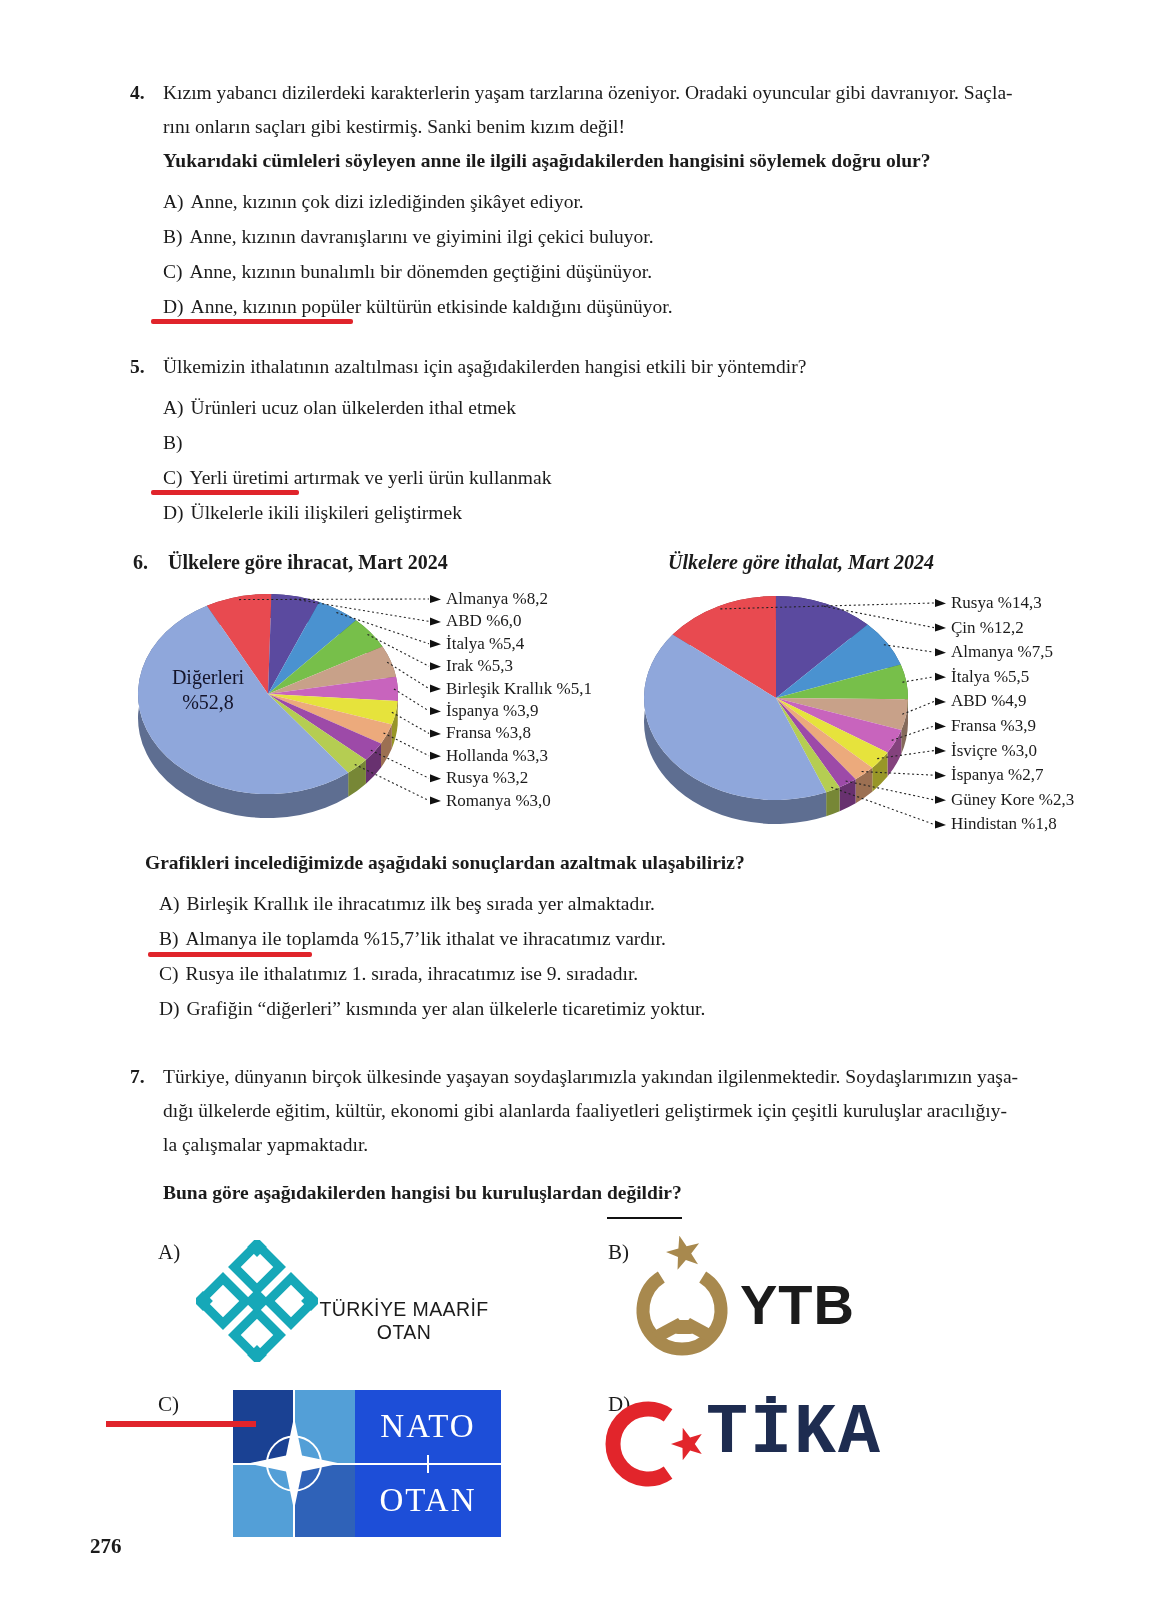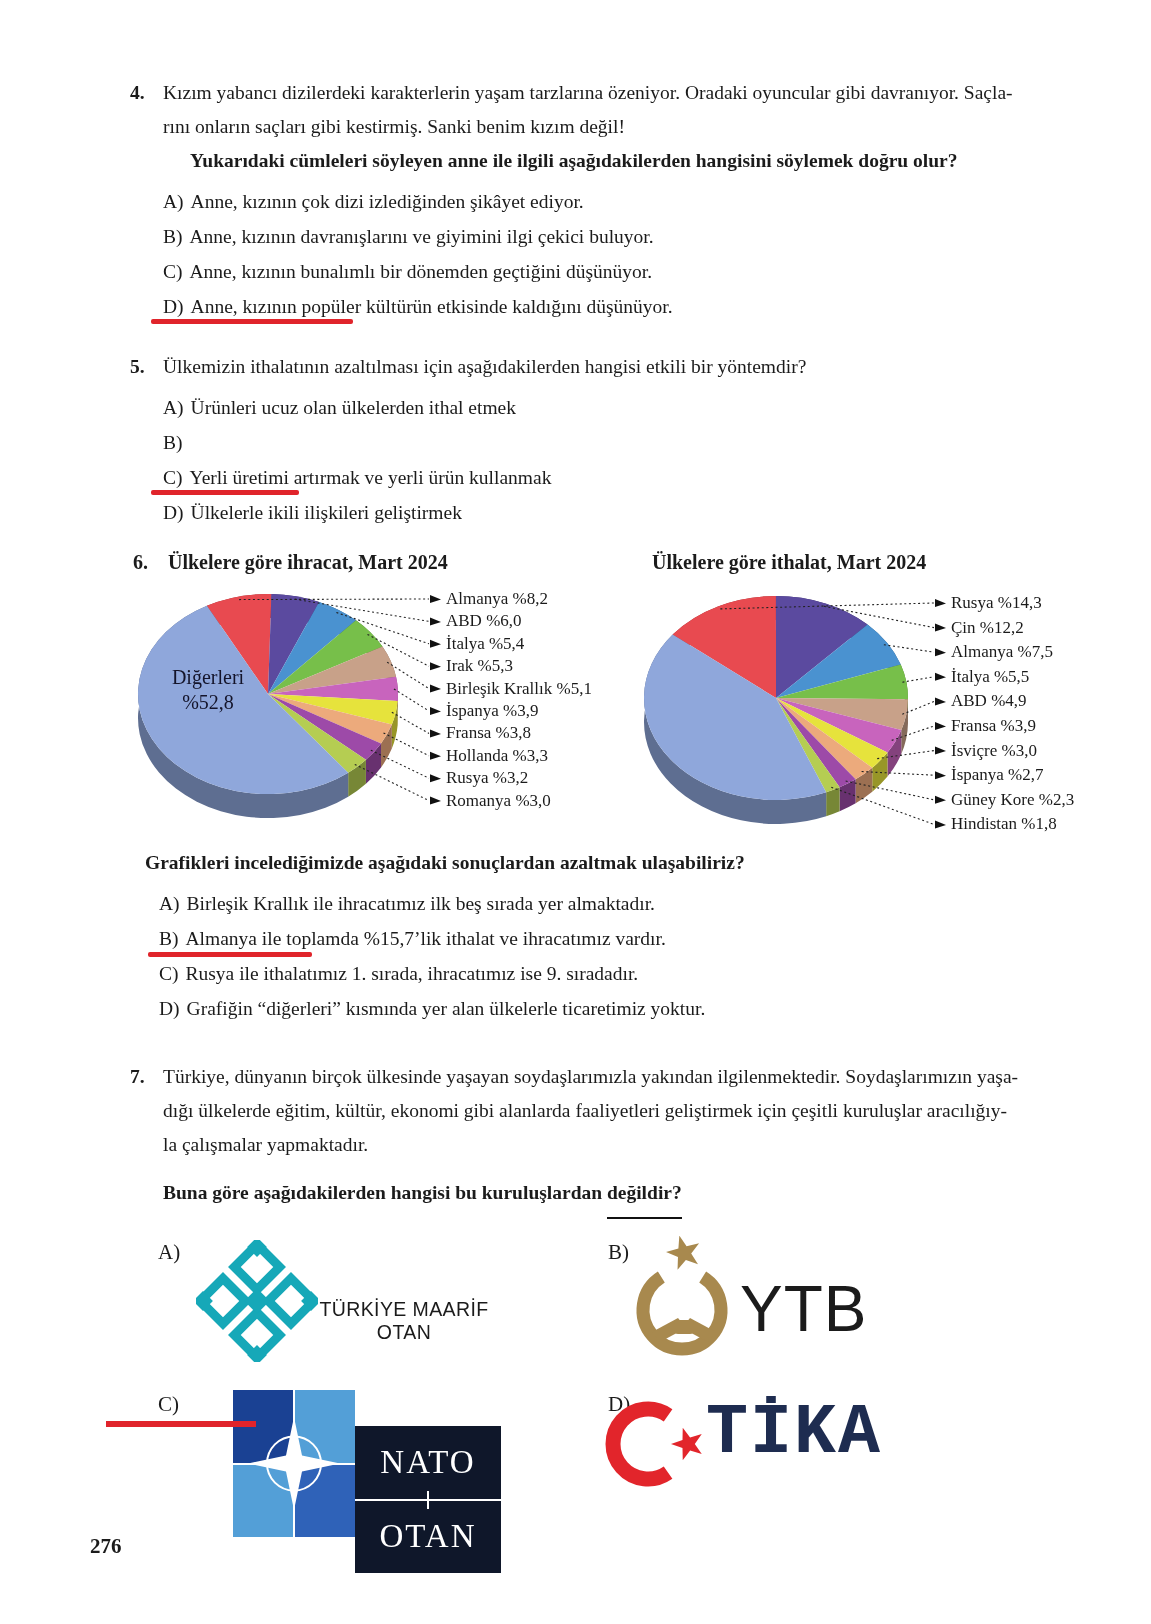--- a/index.html
+++ b/index.html
@@ -15,21 +15,21 @@
   .opt .letter{min-width:0;margin-right:7px;}
   .red-underline{position:absolute;height:5px;background:#e0242b;border-radius:2px;}
   .red-line{position:absolute;height:6px;background:#e0242b;}
   .chart-title{position:absolute;font-weight:bold;font-size:20px;}
   .pie-svg{position:absolute;}
   .choice-letter{position:absolute;font-size:21px;}
   .underlined-word{border-bottom:2.5px solid #111;padding-bottom:14px;}
   .maarif-text{position:absolute;font-family:"Liberation Sans","DejaVu Sans",sans-serif;
                font-weight:normal;font-size:19.5px;line-height:23px;text-align:center;letter-spacing:.4px;}
   .ytb-text{position:absolute;font-family:"Liberation Sans","DejaVu Sans",sans-serif;
-            font-weight:400;font-size:64px;letter-spacing:1px;}
+            font-weight:700;font-size:56px;letter-spacing:1px;}
   .tika-text{position:absolute;font-family:Liberation Mono, monospace;
              font-weight:800;font-size:70px;letter-spacing:2px;}
   .nato{position:absolute;display:flex;width:268px;height:147px;}
   .nato-left{position:relative;width:122px;height:100%;}
   .nato-q{position:absolute;width:50%;height:50%;}
   .nato-vline{position:absolute;left:50%;top:0;width:2px;height:100%;background:#fff;margin-left:-1px;}
   .nato-hline{position:absolute;top:50%;left:0;width:100%;height:2px;background:#fff;margin-top:-1px;}
   .nato-compass{position:absolute;left:0;top:0;}
   .nato-right{position:relative;width:146px;height:100%;display:flex;flex-direction:column;
               color:#fff;font-family:"Liberation Serif","DejaVu Serif",serif;}
@@ -43,21 +43,21 @@
 <body>
 
 <div class="page">
 
   <div class="q" id="q4" style="left:130px;top:76px;width:968px;">
     <div class="qrow">
       <span class="qnum">4.</span>
       <span>
         <span class="stem-line">Kızım yabancı dizilerdeki karakterlerin yaşam tarzlarına özeniyor. Oradaki oyuncular gibi davranıyor. Saçla-</span>
         <span class="stem-line">rını onların saçları gibi kestirmiş. Sanki benim kızım değil!</span>
-        <span class="qbold" style="display:block;margin-left:27px;">Yukarıdaki cümleleri söyleyen anne ile ilgili aşağıdakilerden hangisini söylemek doğru olur?</span>
+        <span class="qbold" style="display:block;">Yukarıdaki cümleleri söyleyen anne ile ilgili aşağıdakilerden hangisini söylemek doğru olur?</span>
         <span class="opts" style="display:block;">
           <span class="opt">
               <span class="letter">A)</span>
               <span>Anne, kızının çok dizi izlediğinden şikâyet ediyor.</span>
             </span>
           <span class="opt">
               <span class="letter">B)</span>
               <span>Anne, kızının davranışlarını ve giyimini ilgi çekici buluyor.</span>
             </span>
           <span class="opt">
@@ -96,21 +96,21 @@
               <span>Ülkelerle ikili ilişkileri geliştirmek</span>
             </span>
         </span>
       </span>
     </div>
   </div>
   <div class="red-underline" style="left:151px;top:490px;width:148px;"></div>
 
   <div class="chart-title" style="left:133px;top:551px;">6.</div>
   <div class="chart-title" style="left:168px;top:551px;">Ülkelere göre ihracat, Mart 2024</div>
-  <div class="chart-title" style="left:652px;top:551px;">Ülkelere göre ithalat, Mart 2024</div>
+  <div class="chart-title" style="left:668px;top:551px;font-style:italic;">Ülkelere göre ithalat, Mart 2024</div>
   <svg id="pie0" class="pie-svg" style="left:128px;top:568px;" width="474" height="300" viewBox="0 0 474 300">
       <path d="M 78.96869683783419 37.705240714107305 A 130 100 0 0 1 143.44836608223198 26.03518734055855 L 143.44836608223198 50.03518734055855 A 130 100 0 0 0 78.96869683783419 61.705240714107305 Z" fill="rgb(153,49,53)"></path>
       <path d="M 143.44836608223198 26.03518734055855 A 130 100 0 0 1 191.04556222579777 34.0315510203461 L 191.04556222579777 58.0315510203461 A 130 100 0 0 0 143.44836608223198 50.03518734055855 Z" fill="rgb(60,49,105)"></path>
       <path d="M 191.04556222579777 34.0315510203461 A 130 100 0 0 1 227.92704856811974 52.34305437290968 L 227.92704856811974 76.34305437290968 A 130 100 0 0 0 191.04556222579777 58.0315510203461 Z" fill="rgb(49,96,137)"></path>
       <path d="M 227.92704856811974 52.34305437290968 A 130 100 0 0 1 254.39745288564427 78.49900173408501 L 254.39745288564427 102.49900173408501 A 130 100 0 0 0 227.92704856811974 76.34305437290968 Z" fill="rgb(79,126,49)"></path>
       <path d="M 254.39745288564427 78.49900173408501 A 130 100 0 0 1 268.02500789158705 108.63518223330696 L 268.02500789158705 132.63518223330698 A 130 100 0 0 0 254.39745288564427 102.49900173408501 Z" fill="rgb(132,106,90)"></path>
       <path d="M 268.02500789158705 108.63518223330696 A 130 100 0 0 1 269.6769640345171 133.04528877753867 L 269.6769640345171 157.04528877753867 A 130 100 0 0 0 268.02500789158705 132.63518223330698 Z" fill="rgb(132,66,125)"></path>
       <path d="M 269.6769640345171 133.04528877753867 A 130 100 0 0 1 263.83218843545217 156.43655839860799 L 263.83218843545217 180.43655839860799 A 130 100 0 0 0 269.6769640345171 157.04528877753867 Z" fill="rgb(152,150,40)"></path>
       <path d="M 263.83218843545217 156.43655839860799 A 130 100 0 0 1 253.0343408356785 175.39418665842308 L 253.0343408356785 199.39418665842308 A 130 100 0 0 0 263.83218843545217 180.43655839860799 Z" fill="rgb(156,112,82)"></path>
       <path d="M 253.0343408356785 175.39418665842308 A 130 100 0 0 1 237.9334042891603 191.76382489855268 L 237.9334042891603 215.76382489855268 A 130 100 0 0 0 253.0343408356785 199.39418665842308 Z" fill="rgb(104,49,111)"></path>
@@ -294,21 +294,21 @@
       <div class="nato-q" style="left:50%;top:0;background:#539fd7;"></div>
       <div class="nato-q" style="left:0;top:50%;background:#539fd7;"></div>
       <div class="nato-q" style="left:50%;top:50%;background:#2f62b8;"></div>
       <div class="nato-vline"></div>
       <div class="nato-hline"></div>
       <svg class="nato-compass" width="122" height="147" viewBox="0 0 122 147">
         <circle cx="61" cy="73.5" r="27" fill="none" stroke="#ffffff" stroke-width="2"></circle>
         <polygon fill="#ffffff" points="61,27 69,65.5 107,73.5 69,81.5 61,120 53,81.5 15,73.5 53,65.5"></polygon>
       </svg>
     </div>
-    <div class="nato-right" style="background:#0f172a;margin-top:36px;">
+    <div class="nato-right" style="background:#1d4ed8;">
       <div class="nato-word">NATO</div>
       <div class="nato-divider">
           <div class="nato-tick"></div>
         </div>
       <div class="nato-word">OTAN</div>
     </div>
   </div>
   <div class="red-line" style="left:106px;top:1421px;width:150px;"></div>
 
   <svg style="position:absolute;left:604px;top:1392px;" width="112" height="108" viewBox="0 0 112 108">

